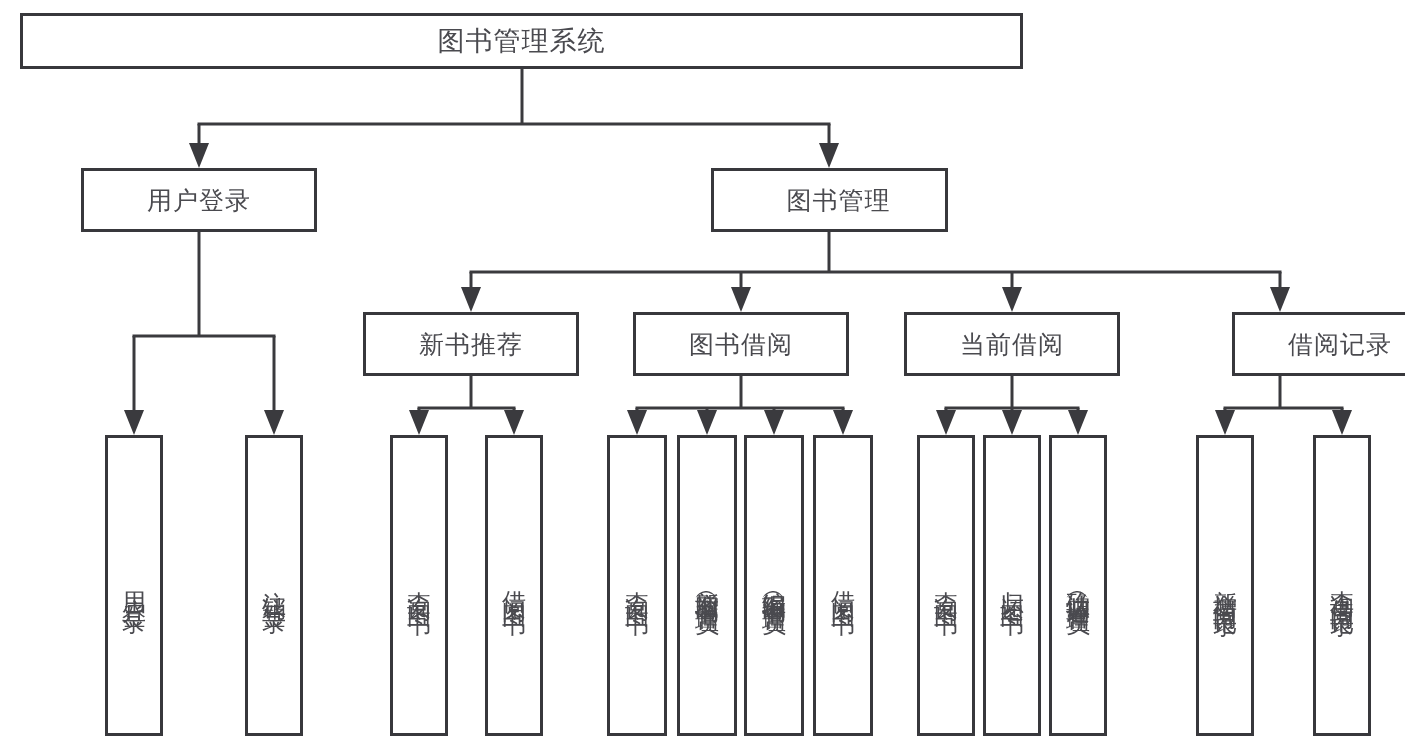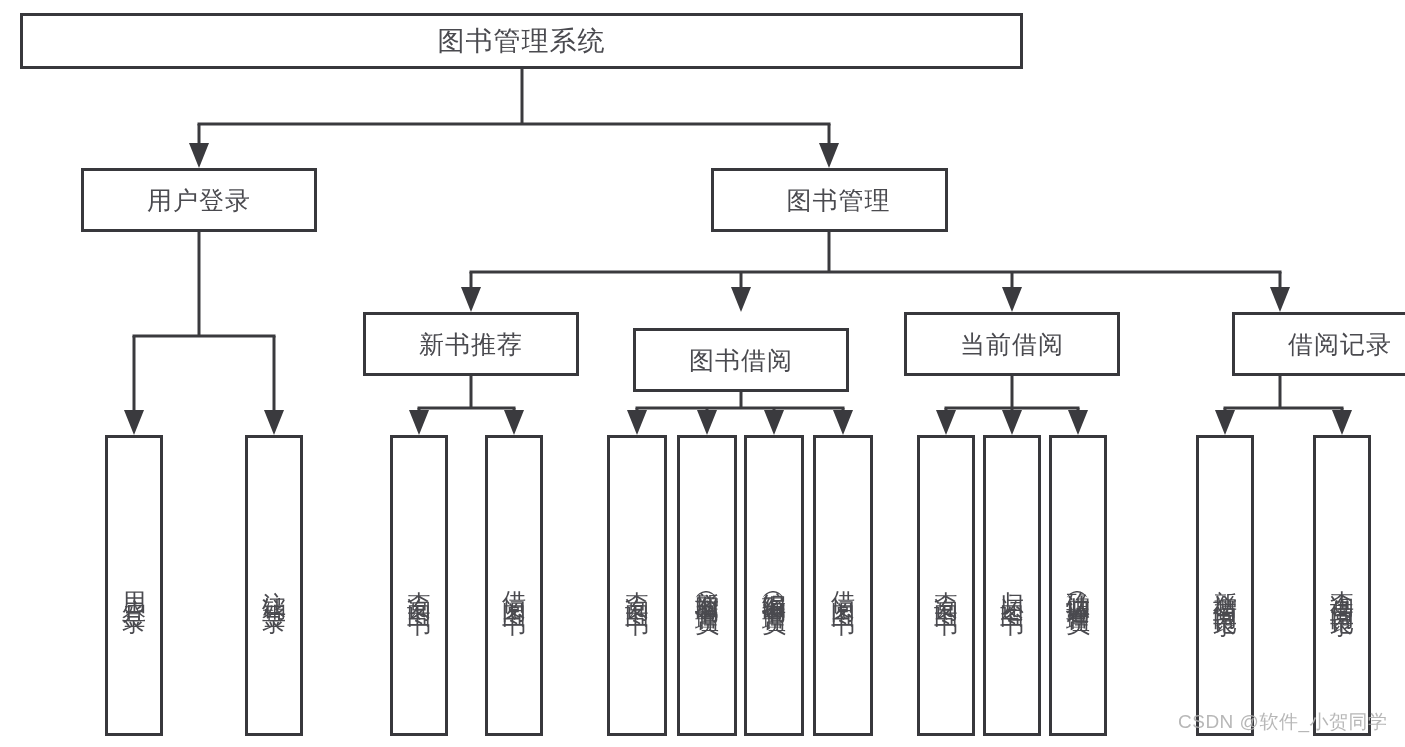--- a/index.html
+++ b/index.html
@@ -22,21 +22,21 @@
     color:#4a4a4f;
     z-index:2;
   }
   .node .lbl{white-space:nowrap;}
   #root-box{left:20px;top:13px;width:1003px;height:56px;font-size:27px;letter-spacing:1px;}
   .lv{height:64px;font-size:25px;letter-spacing:1px;}
   #n-login{left:81px;top:168px;width:236px;}
   #n-mgmt{left:711px;top:168px;width:237px;padding-left:18px;}
   .lv3{top:312px;width:216px;}
   #n-recommend{left:363px;}
-  #n-borrow{left:633px;margin-top:16px;}
+  #n-borrow{left:633px;}
   #n-current{left:904px;}
   #n-records{left:1232px;}
   .leaf{
     top:435px;height:301px;width:58px;
     padding:8px 0;
   }
   .leaf .lbl{
     writing-mode:vertical-rl;
     text-orientation:mixed;
     font-size:24px;
@@ -186,15 +186,14 @@
     <span class="lbl ls-sm">确认归还（管理员）</span>
   </div>
 
   <div class="node leaf" id="lf-5a">
     <span class="lbl ls-md">新增借阅记录</span>
   </div>
   <div class="node leaf" id="lf-5b">
     <span class="lbl ls-md">查询借阅记录</span>
   </div>
 
-  <div id="watermark">CSDN @软件_小贺同学</div>
 
 </div>
 
 </body></html>

